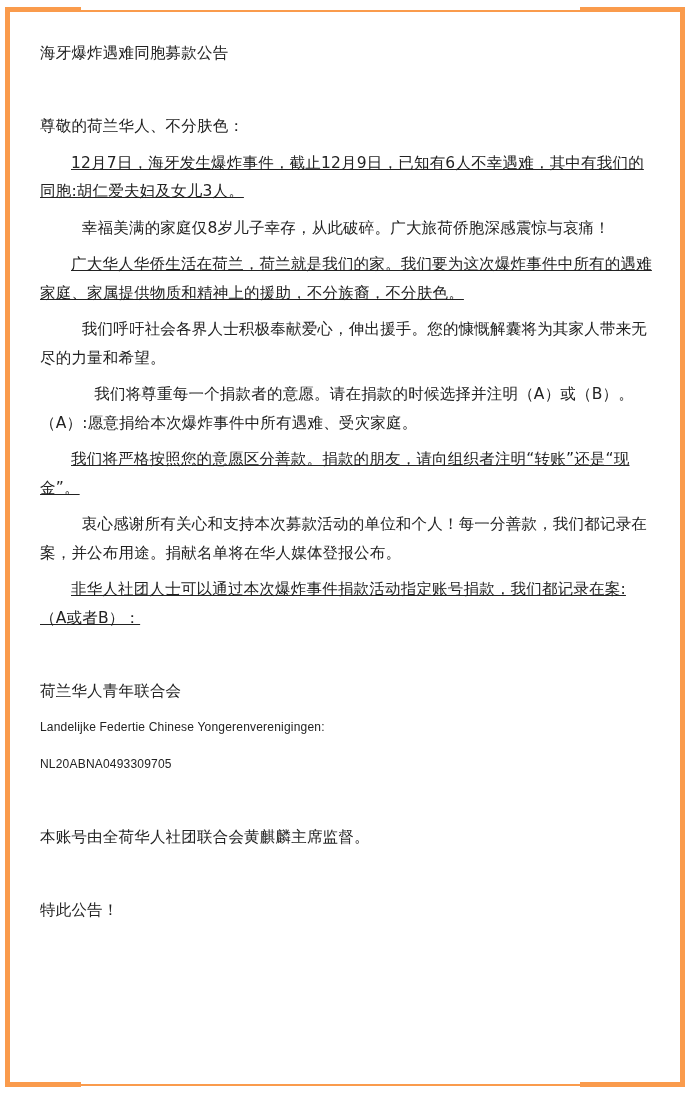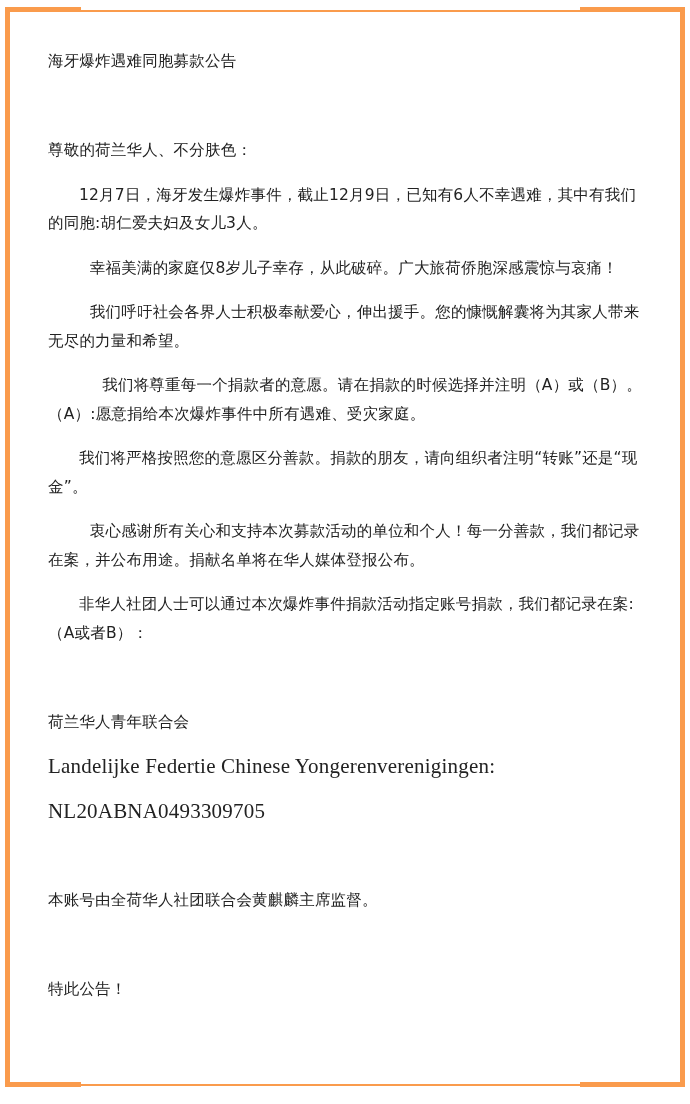--- a/index.html
+++ b/index.html
@@ -27,46 +27,47 @@
 
     .content {
       position: absolute;
       left: 32px;
       top: 31px;
       width: 628px;
       font-size: 15.5px;
       line-height: 28.5px;
       letter-spacing: 0.2px;
     }
-    .content p { margin: 16px; }
-    .indent { text-indent: 2em; }
+    .content p { margin: 8px; }
+    .indent { text-indent: 2em; text-decoration: underline; }
     .indent-wide { text-indent: 2.7em; }
     .indent-wider { text-indent: 3.5em; }
     .blank { height: 28.5px; }
     .signature { padding-left: 48px; }
-    .latin { font-family: Liberation Serif, serif; font-size: 21px; }
+    .latin { font-family: Liberation Sans, sans-serif; font-size: 12px; }
   </style>
 </head>
 <body>
 
 <div class="frame-bar bar-left"></div>
 <div class="frame-bar bar-right"></div>
 <div class="frame-bar top-left-thick"></div>
 <div class="frame-bar top-right-thick"></div>
 <div class="frame-bar top-thin"></div>
 <div class="frame-bar bottom-left-thick"></div>
 <div class="frame-bar bottom-right-thick"></div>
 <div class="frame-bar bottom-thin"></div>
 
 <div class="content">
   <p>海牙爆炸遇难同胞募款公告</p>
   <div class="blank"></div>
   <p>尊敬的荷兰华人、不分肤色：</p>
   <p class="indent">12月7日，海牙发生爆炸事件，截止12月9日，已知有6人不幸遇难，其中有我们的同胞:胡仁爱夫妇及女儿3人。</p>
   <p class="indent-wide">幸福美满的家庭仅8岁儿子幸存，从此破碎。广大旅荷侨胞深感震惊与哀痛！</p>
+  <p class="indent">广大华人华侨生活在荷兰，荷兰就是我们的家。我们要为这次爆炸事件中所有的遇难家庭、家属提供物质和精神上的援助，不分族裔，不分肤色。</p>
   <p class="indent-wide">我们呼吁社会各界人士积极奉献爱心，伸出援手。您的慷慨解囊将为其家人带来无尽的力量和希望。</p>
   <p class="indent-wider">我们将尊重每一个捐款者的意愿。请在捐款的时候选择并注明（A）或（B）。（A）:愿意捐给本次爆炸事件中所有遇难、受灾家庭。</p>
   <p class="indent">我们将严格按照您的意愿区分善款。捐款的朋友，请向组织者注明“转账”还是“现金”。</p>
   <p class="indent-wide">衷心感谢所有关心和支持本次募款活动的单位和个人！每一分善款，我们都记录在案，并公布用途。捐献名单将在华人媒体登报公布。</p>
   <p class="indent">非华人社团人士可以通过本次爆炸事件捐款活动指定账号捐款，我们都记录在案:（A或者B）：</p>
   <div class="blank"></div>
   <p>荷兰华人青年联合会</p>
   <p class="latin">Landelijke Federtie Chinese Yongerenverenigingen:</p>
   <p class="latin">NL20ABNA0493309705</p>
   <div class="blank"></div>

